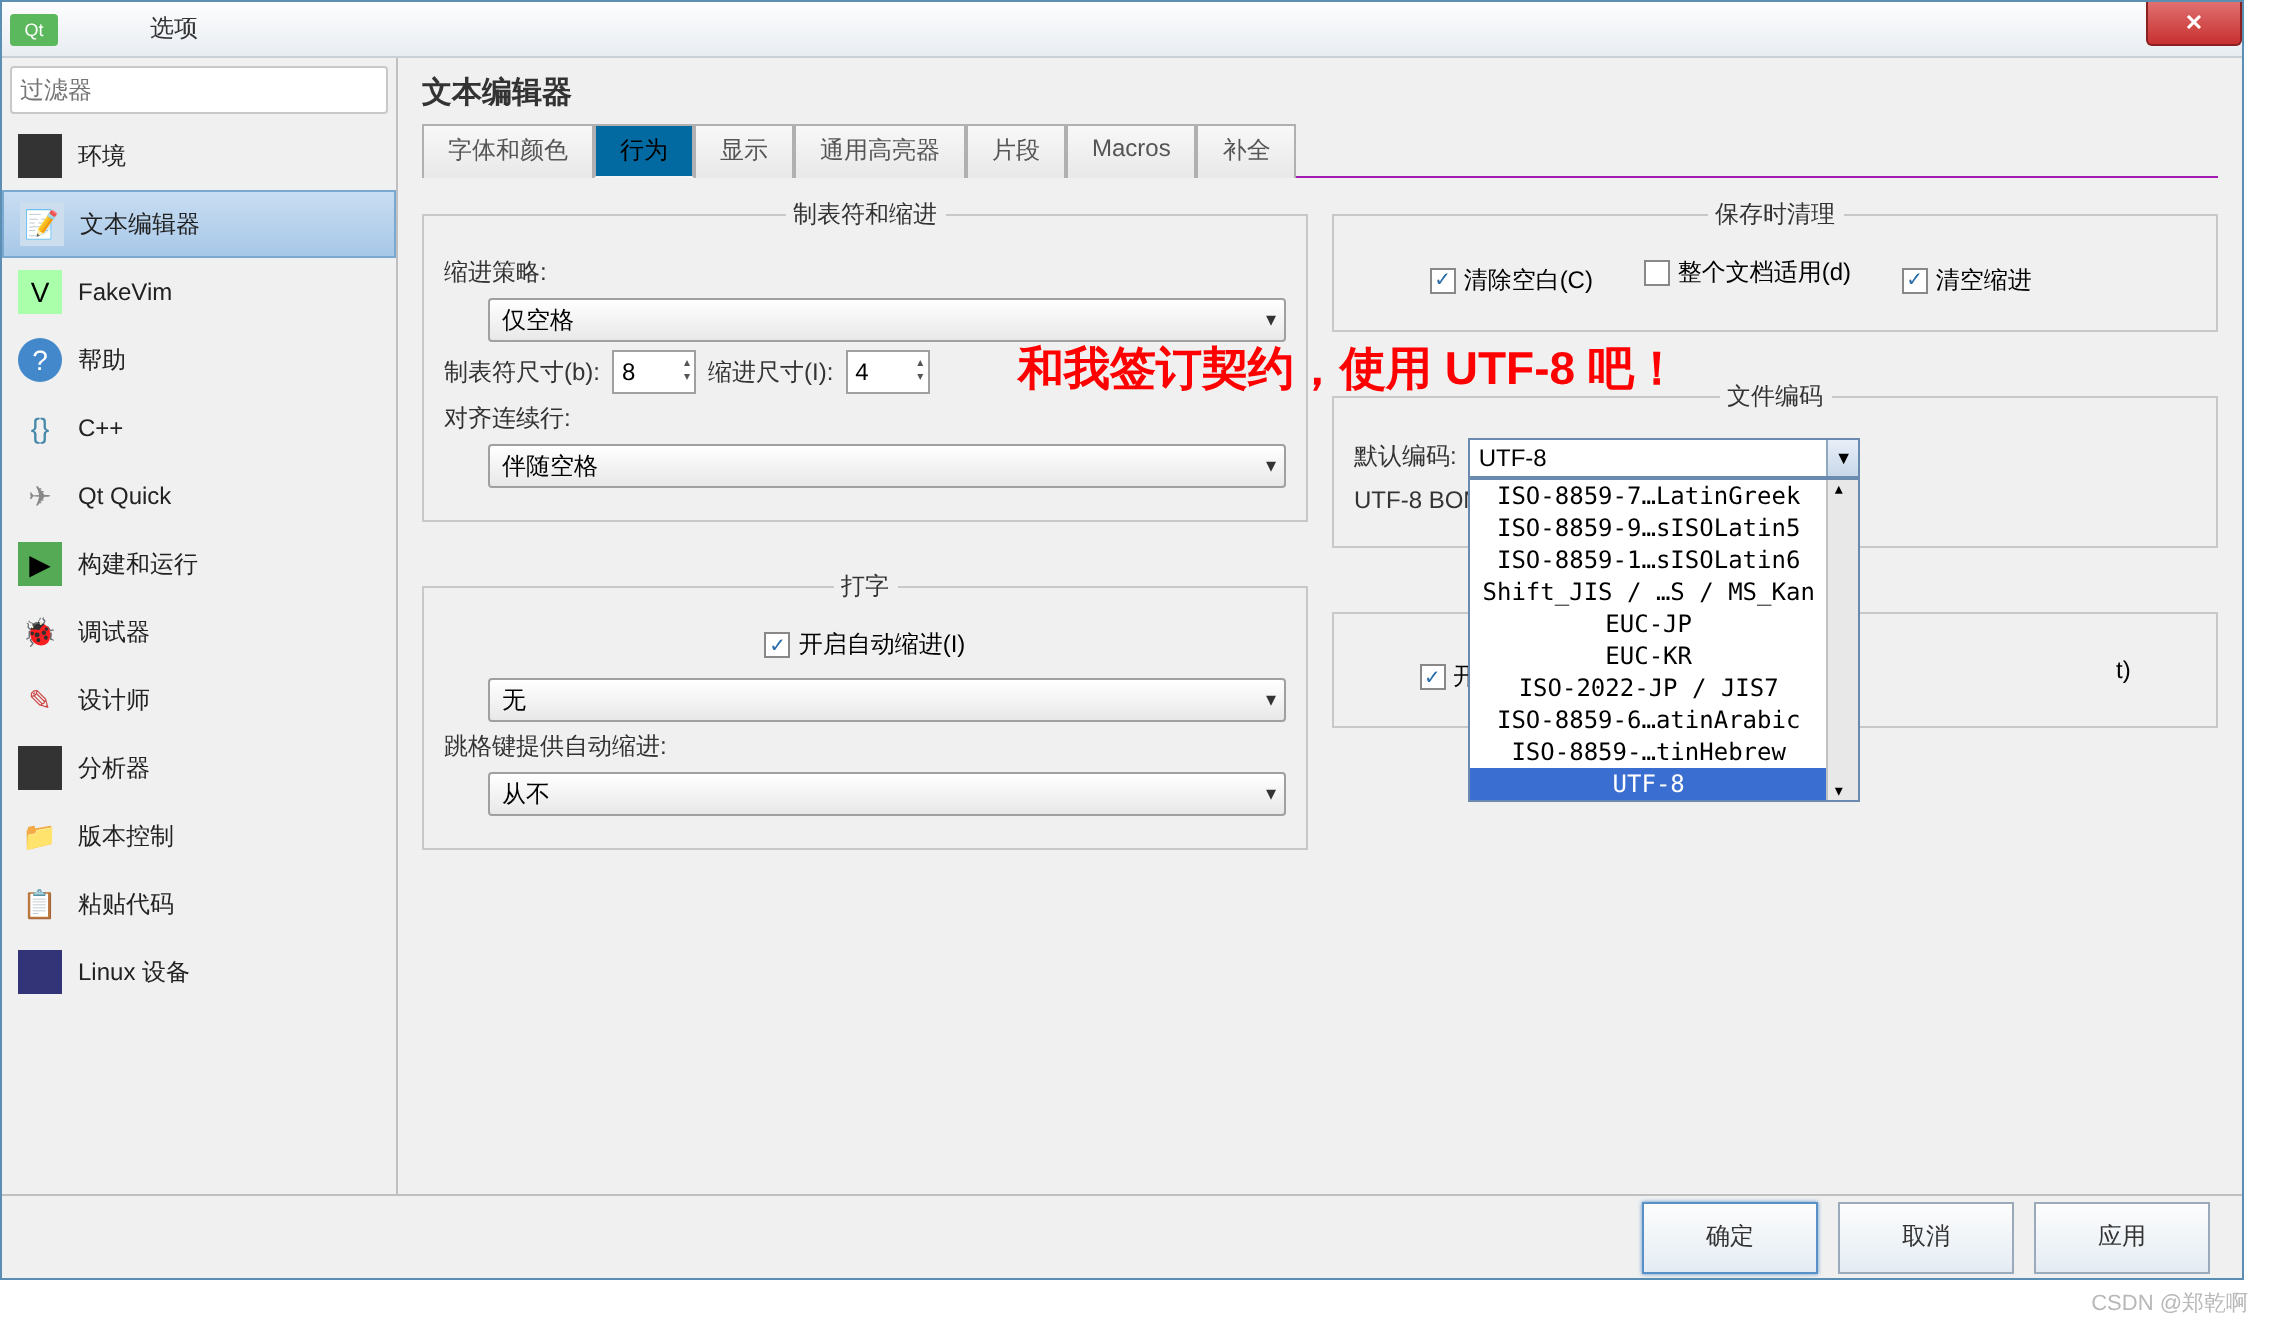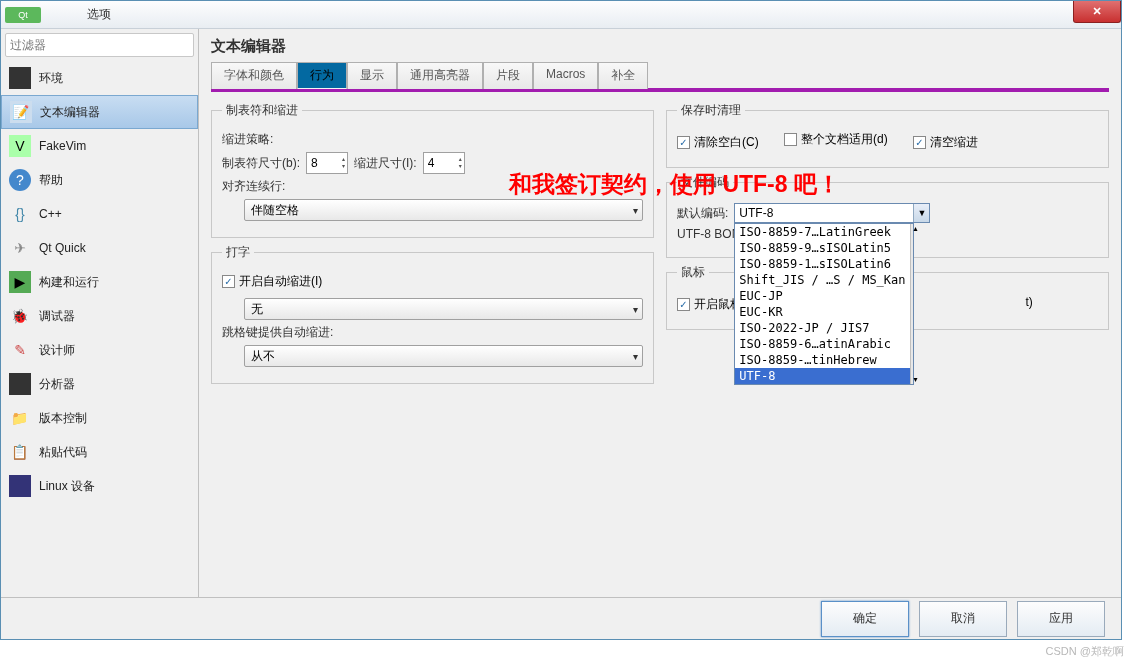--- a/index.html
+++ b/index.html
@@ -1,55 +1,55 @@
 <!DOCTYPE html>
 <html><head>
 <meta charset="utf-8">
 <style>
 * { box-sizing: border-box; margin: 0; padding: 0; font-family: "Microsoft YaHei", "SimSun", sans-serif; font-size: 12px; }
 body { background: #fff; width: 1142px; height: 663px; position: relative; overflow: hidden; }
 
 .window { width: 1122px; height: 640px; border: 1px solid #5a8fb3; background: #f0f0f0; position: relative; }
 .titlebar { height: 28px; background: linear-gradient(#fdfdfe, #e8edf2); border-bottom: 1px solid #c8d0d8; display: flex; align-items: center; padding: 0 4px; }
-.titlebar .app-icon { width: 36px; height: 16px; background: #5cb85c; border-radius: 2px; margin-right: 6px; display:inline-flex;align-items:center;justify-content:center;color:#fff;font-size:9px;}
+.titlebar .app-icon { width: 24px; height: 16px; background: #5cb85c; border-radius: 2px; margin-right: 6px; display:inline-flex;align-items:center;justify-content:center;color:#fff;font-size:9px;}
 .titlebar .title { color: #333; margin-left: 40px; }
 .close-btn { position: absolute; top: 0; right: 0; width: 48px; height: 22px; background: linear-gradient(#e07070,#c83030); border: 1px solid #8a2020; border-top: none; border-radius: 0 0 3px 3px; display:flex;align-items:center;justify-content:center;color:#fff;font-weight:bold;font-size:11px;}
 
 .content { display: flex; height: calc(100% - 28px - 42px); }
 .sidebar { width: 198px; border-right: 1px solid #c0c0c0; display: flex; flex-direction: column; }
 .filter-box { height: 24px; border: 1px solid #c8c8c8; margin: 4px; background: #fff; padding: 2px 4px; color: #888; border-radius: 2px; }
 .side-list { flex: 1; overflow: hidden; }
 .side-item { height: 34px; display: flex; align-items: center; padding-left: 8px; cursor: pointer; }
 .side-item.selected { background: linear-gradient(#c8ddf2, #a8c8e8); border: 1px solid #7aa8d0; }
 .side-item .sicon { width: 22px; height: 22px; margin-right: 8px; display:inline-flex;align-items:center;justify-content:center;font-size:14px; }
 .side-item .label { color: #222; }
 
 .main { flex: 1; padding: 8px 12px; position: relative; }
 .main-title { font-size: 15px; font-weight: bold; color: #333; margin-bottom: 6px; }
-.tabbar { display: flex; border-bottom: 4px solid #a21caf; }
+.tabbar { display: flex; border-bottom: 1px solid #a21caf; }
 .tab { padding: 4px 12px; border: 1px solid #b0b0b0; border-bottom: none; background: linear-gradient(#f8f8f8,#e8e8e8); margin-right: 0px; margin-bottom:-1px; color:#555; cursor:pointer;}
 .tab.active { background: #0369a1; border-bottom: 1px solid #f5f5f5; color: #000; }
 
 .panels { display: flex; gap: 12px; margin-top: 10px; }
 .col { flex: 1; }
-fieldset { border: 1px solid #c8c8c8; padding: 8px 10px 12px 10px; margin-bottom: 6px; }
+fieldset { border: 1px solid #c8c8c8; padding: 8px 10px 12px 10px; margin-bottom: 24px; text-align: center; }
 legend { padding: 0 4px; color: #333; }
 .row { display: flex; align-items: center; margin: 4px 0; gap: 6px; }
 .row label { color: #333; }
 .combo { flex: 1; height: 22px; border: 1px solid #a0a0a0; background: linear-gradient(#fff,#e8e8e8); padding: 0 18px 0 6px; position: relative; display:flex;align-items:center;border-radius:2px;}
 .combo::after { content:"▾"; position:absolute; right:4px; color:#333; font-size:10px;}
 .spin { width: 42px; height: 22px; border: 1px solid #a0a0a0; background: #fff; padding: 0 14px 0 4px; display:flex;align-items:center;position:relative;}
 .spin::after{content:"▴\A▾"; white-space:pre; position:absolute;right:2px;font-size:6px;line-height:7px;color:#555;}
 .chk { display:inline-flex; align-items:center; gap:4px; }
 .chk .box { width:13px;height:13px;border:1px solid #888;background:#fff;display:inline-flex;align-items:center;justify-content:center;font-size:10px;color:#2a6da8;}
 .indent { padding-left: 22px; }
 
 .encoding-combo { width: 196px; height: 20px; border: 1px solid #6a8ab0; background: #fff; display:flex;align-items:center;padding:0 4px;position:relative;}
 .encoding-combo .arrow{position:absolute;right:0;top:0;width:16px;height:100%;background:linear-gradient(#e8eef8,#c8d8e8);border-left:1px solid #90a8c0;display:flex;align-items:center;justify-content:center;font-size:9px;}
-.dropdown { position:absolute; width: 180px; border:1px solid #6a8ab0; background:#fff; z-index:10;}
+.dropdown { position:absolute; width: 196px; border:1px solid #6a8ab0; background:#fff; z-index:10;}
 .dropdown .opt{padding:1px 4px;font-family:"SimSun",monospace;font-size:12px;white-space:nowrap;overflow:hidden;}
 .dropdown .opt.sel{background:#3a6ed0;color:#fff;}
 .dropdown-wrap{display:flex;}
 .dd-scroll{width:16px;background:#e8e8e8;border-left:1px solid #c0c0c0;position:relative;}
 .dd-scroll::before{content:"▴";position:absolute;top:0;left:3px;font-size:8px;}
 .dd-scroll::after{content:"▾";position:absolute;bottom:0;left:3px;font-size:8px;}
 .dd-items{flex:1;}
 
 .annotation { position: absolute; font-size: 23px; font-weight: bold; color: #ff0000; pointer-events:none;}
 
@@ -143,20 +143,25 @@
         <div class="tab">补全</div>
       </div>
 
       <div class="panels">
 
         <div class="col">
           <fieldset>
             <legend>制表符和缩进</legend>
             <div class="row">
                 <label>缩进策略:</label>
+              </div>
+            <div class="row indent">
+                <div class="combo">
+                  <span>仅空格</span>
+                </div>
               </div>
             <div class="row">
               <label>制表符尺寸(b):</label>
               <div class="spin">
                   <span>8</span>
                 </div>
               <label>缩进尺寸(I):</label>
               <div class="spin">
                   <span>4</span>
                 </div>

